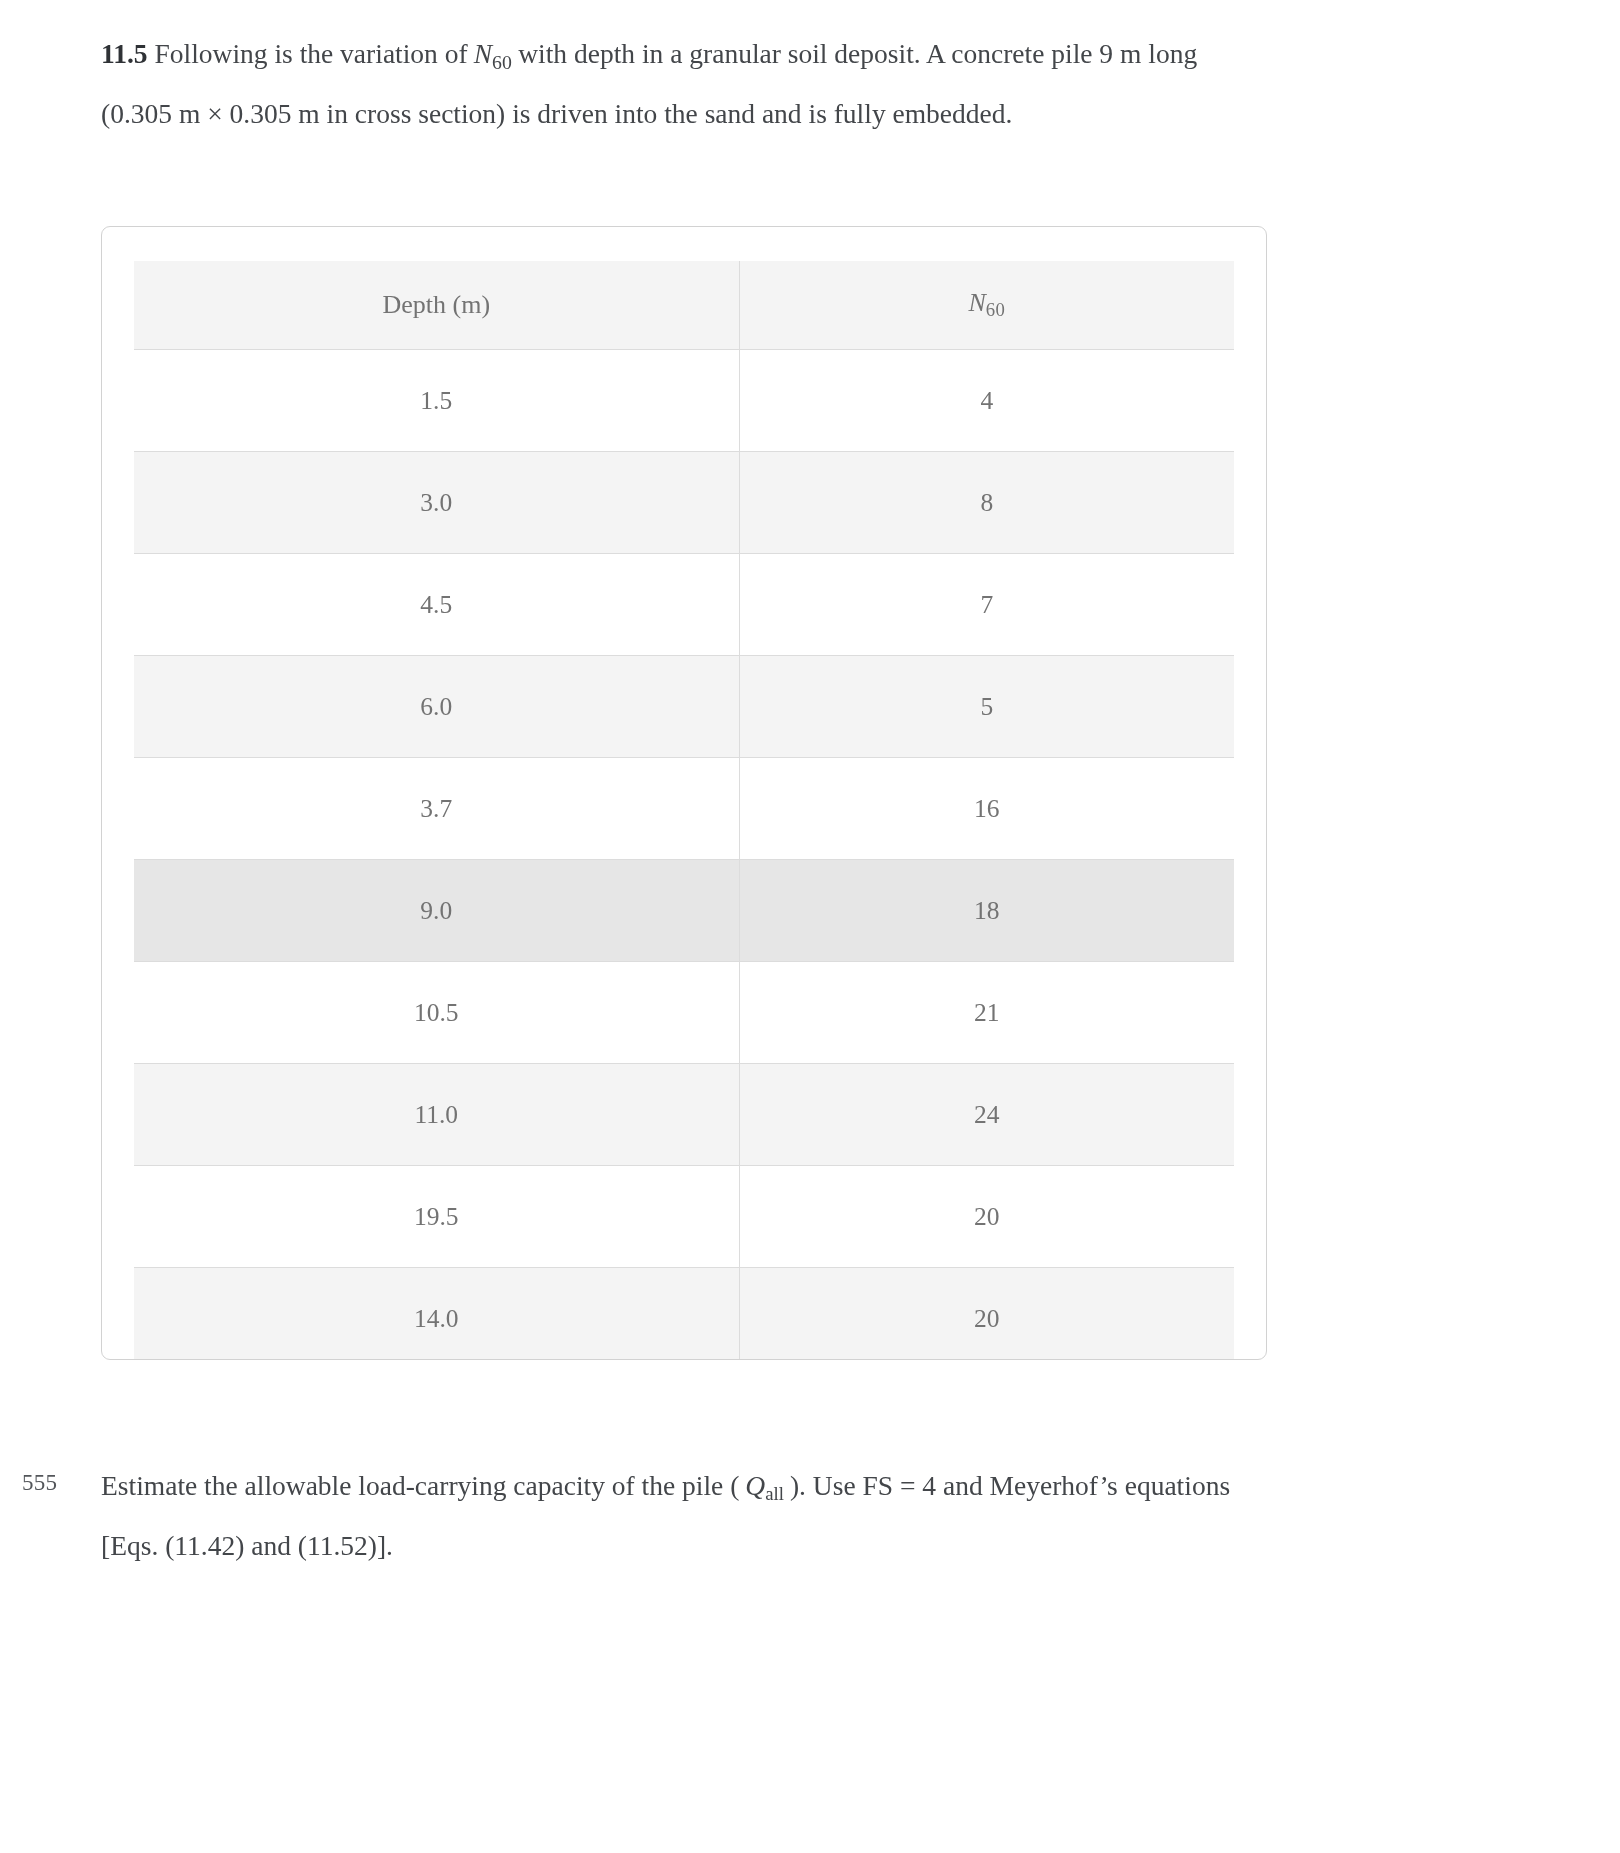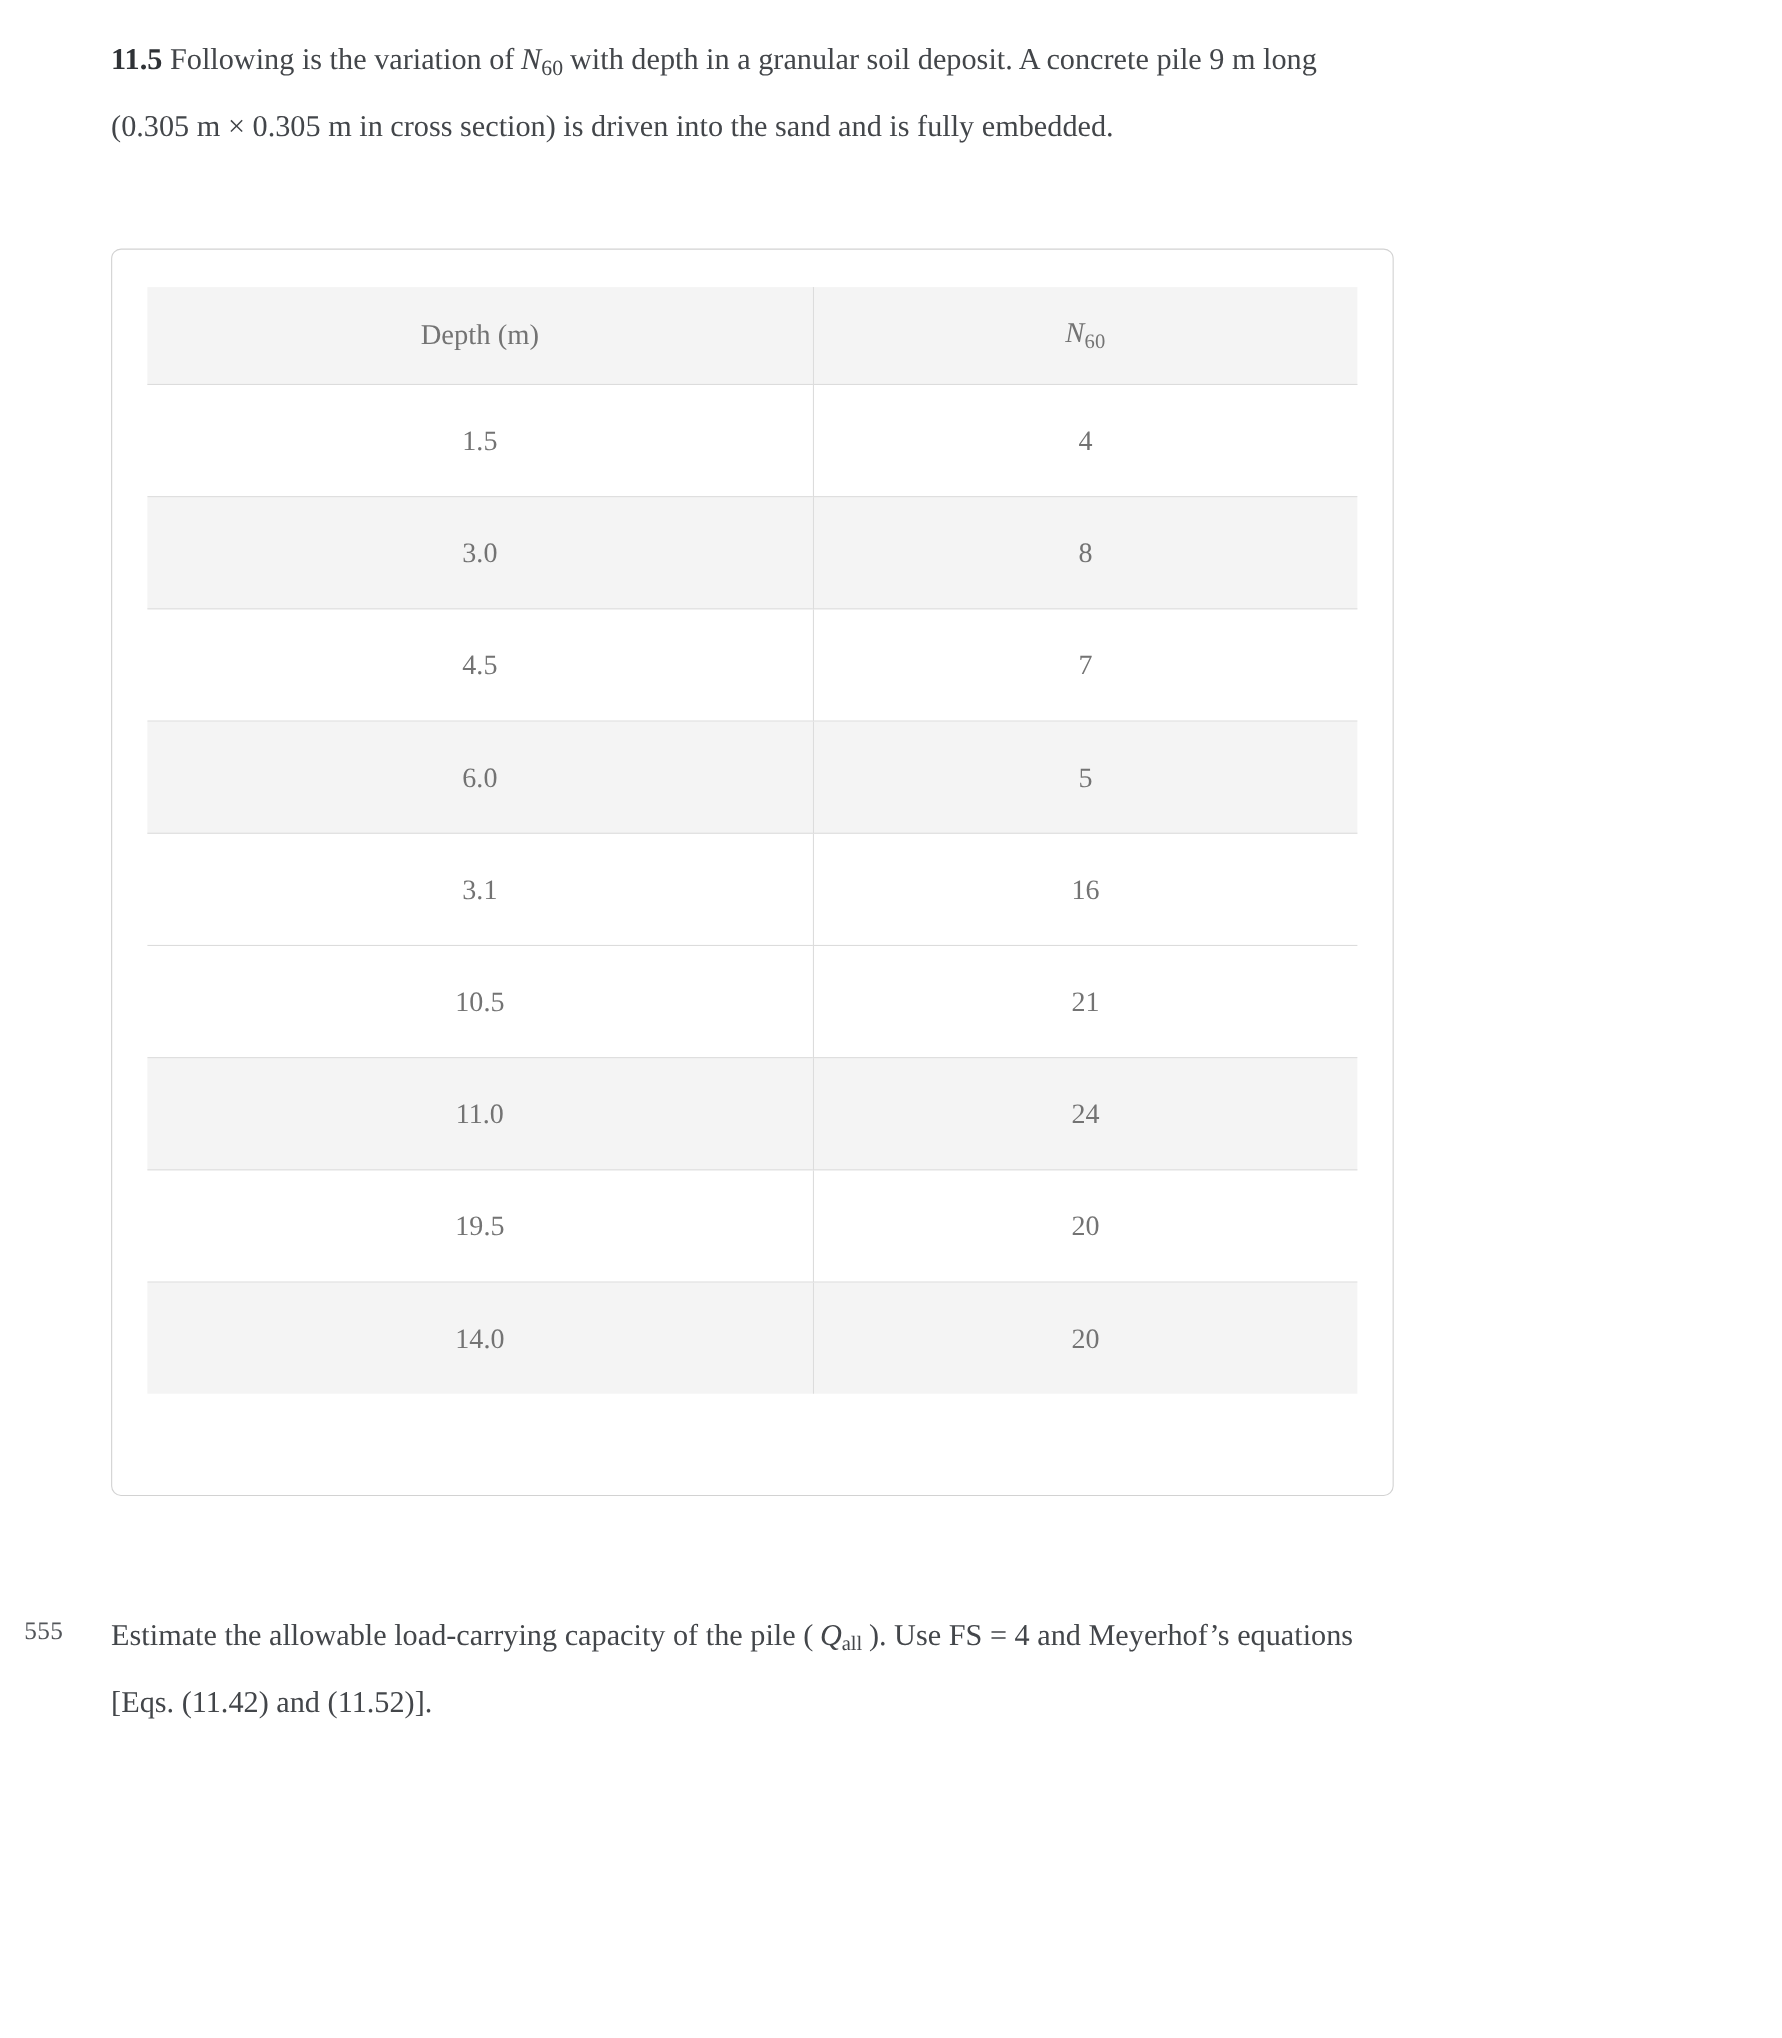--- a/index.html
+++ b/index.html
@@ -175,22 +175,26 @@
           </tr>
           <tr class="plain">
             <td>4.5</td>
             <td class="col-right">7</td>
           </tr>
           <tr class="alt">
             <td>6.0</td>
             <td class="col-right">5</td>
           </tr>
           <tr class="plain">
-            <td>3.1</td>
+            <td>3.7</td>
             <td class="col-right">16</td>
+          </tr>
+          <tr class="highlight">
+            <td>9.0</td>
+            <td class="col-right">18</td>
           </tr>
           <tr class="plain">
             <td>10.5</td>
             <td class="col-right">21</td>
           </tr>
           <tr class="alt">
             <td>11.0</td>
             <td class="col-right">24</td>
           </tr>
           <tr class="plain">

